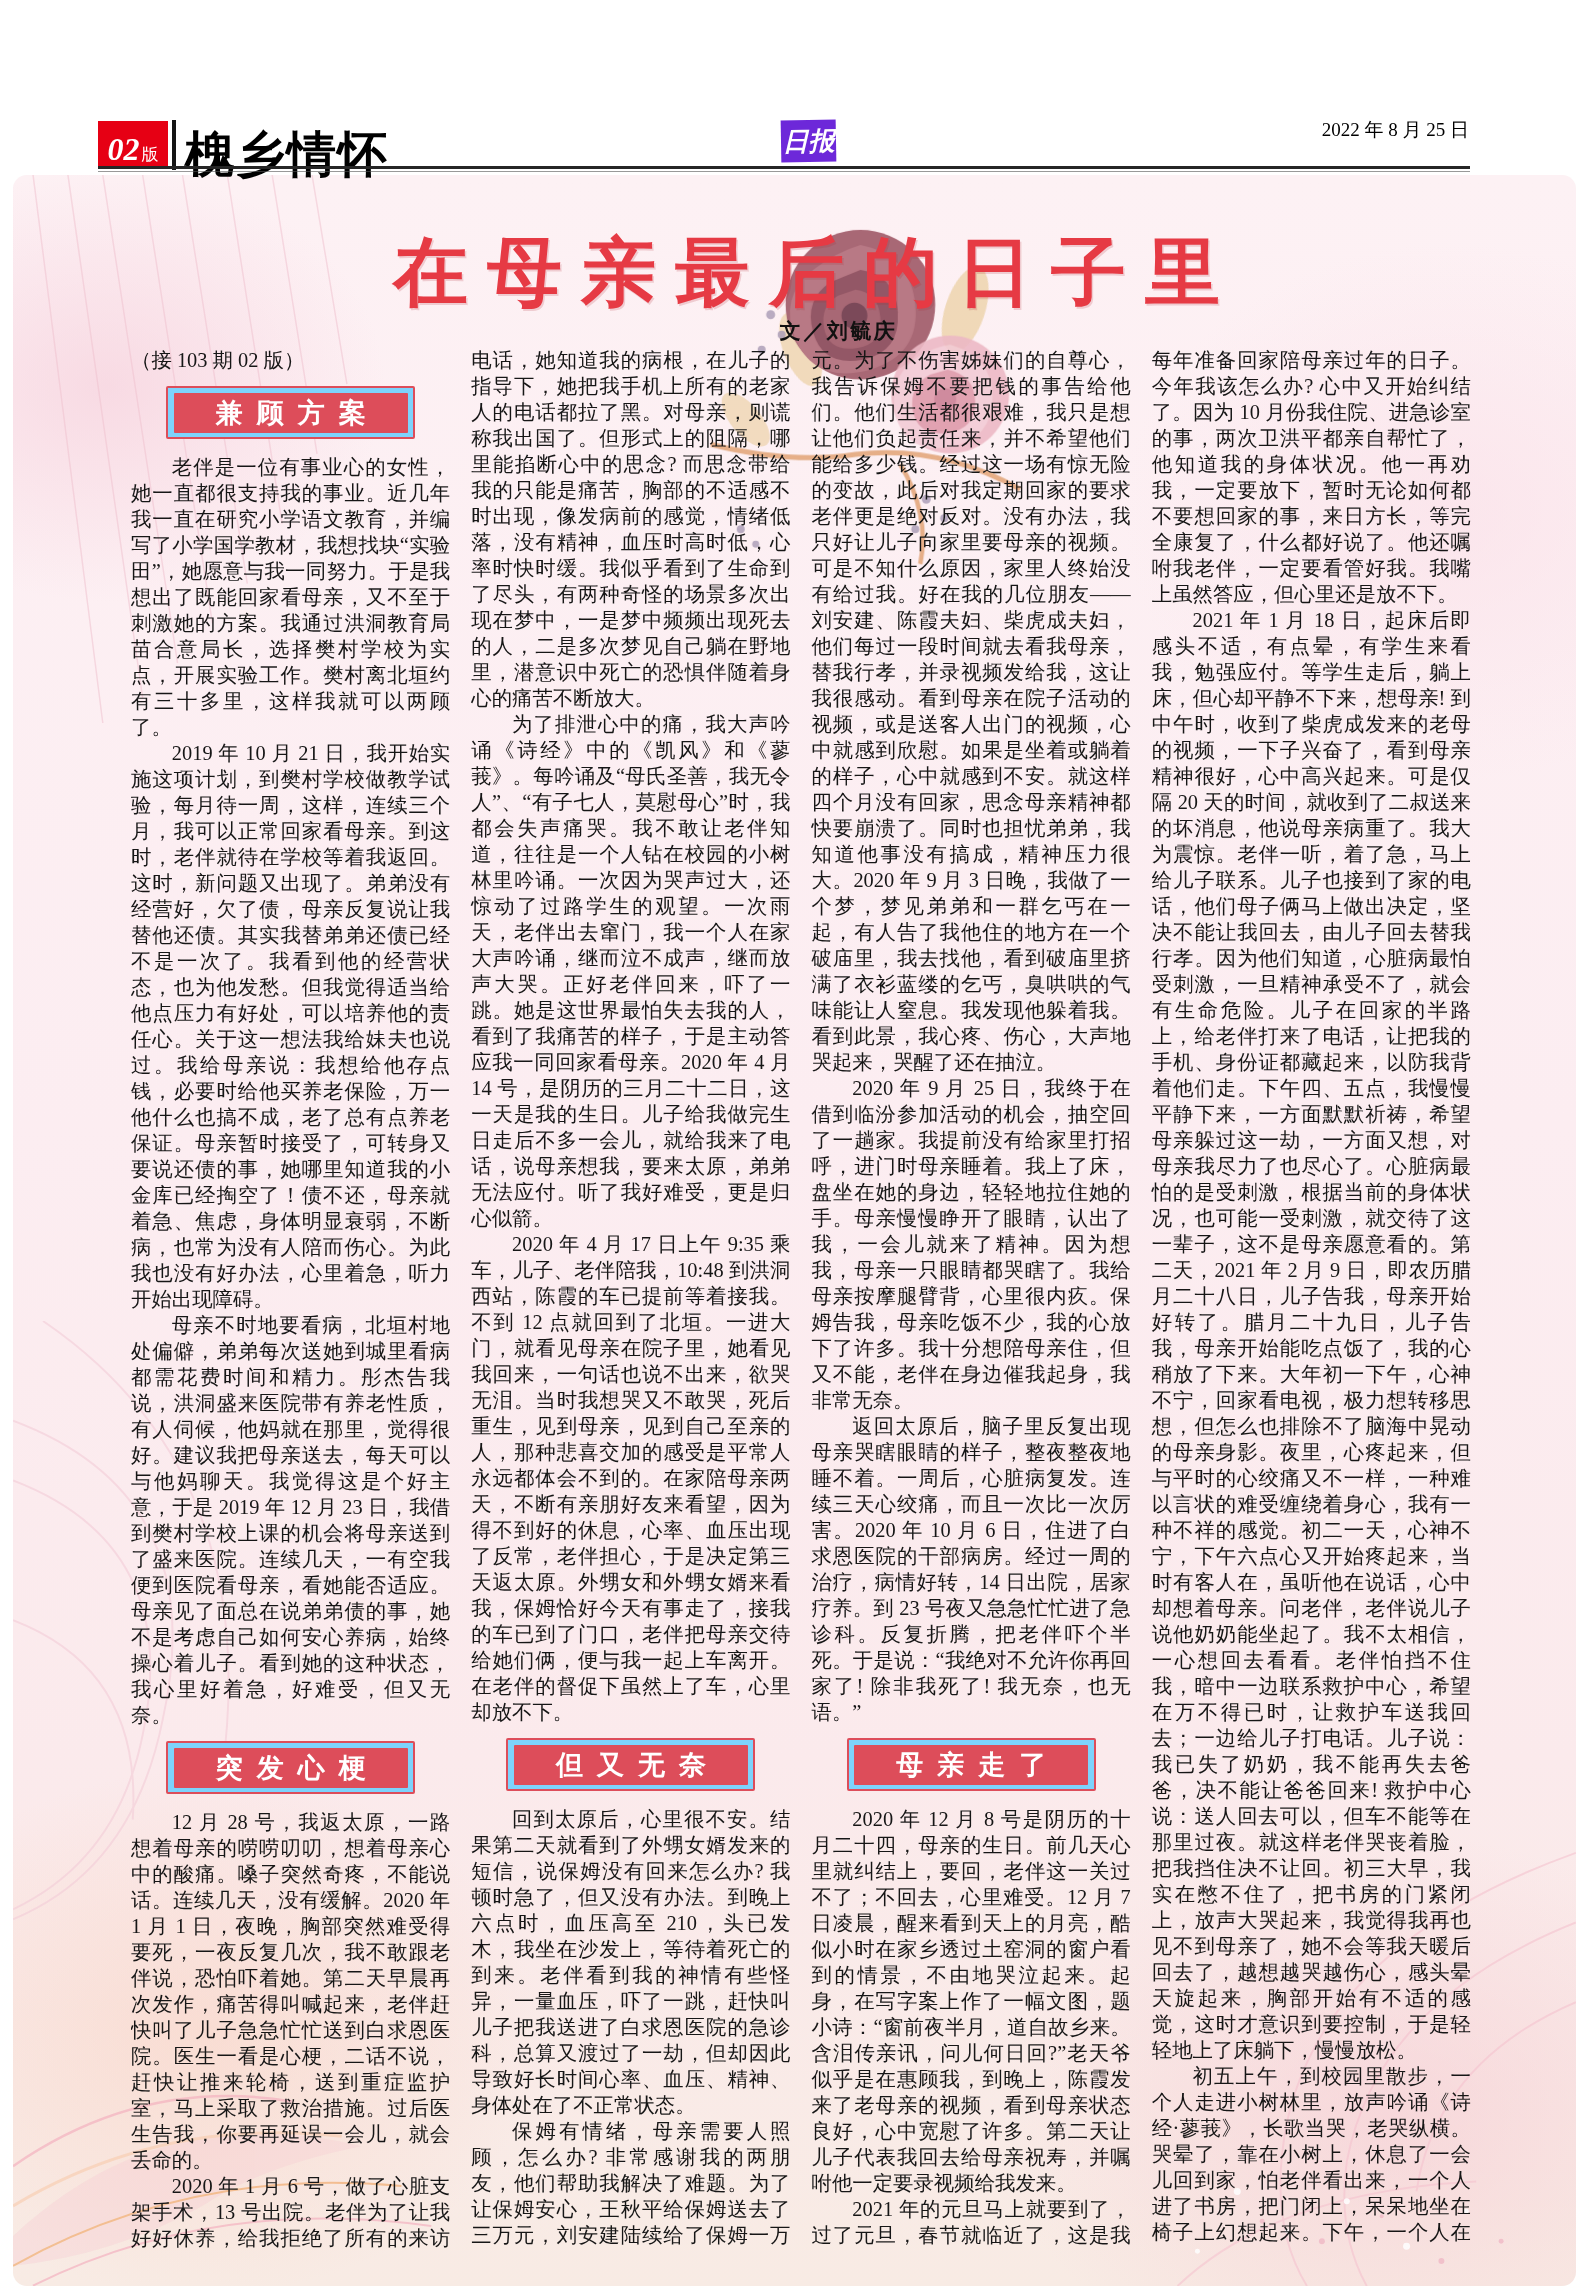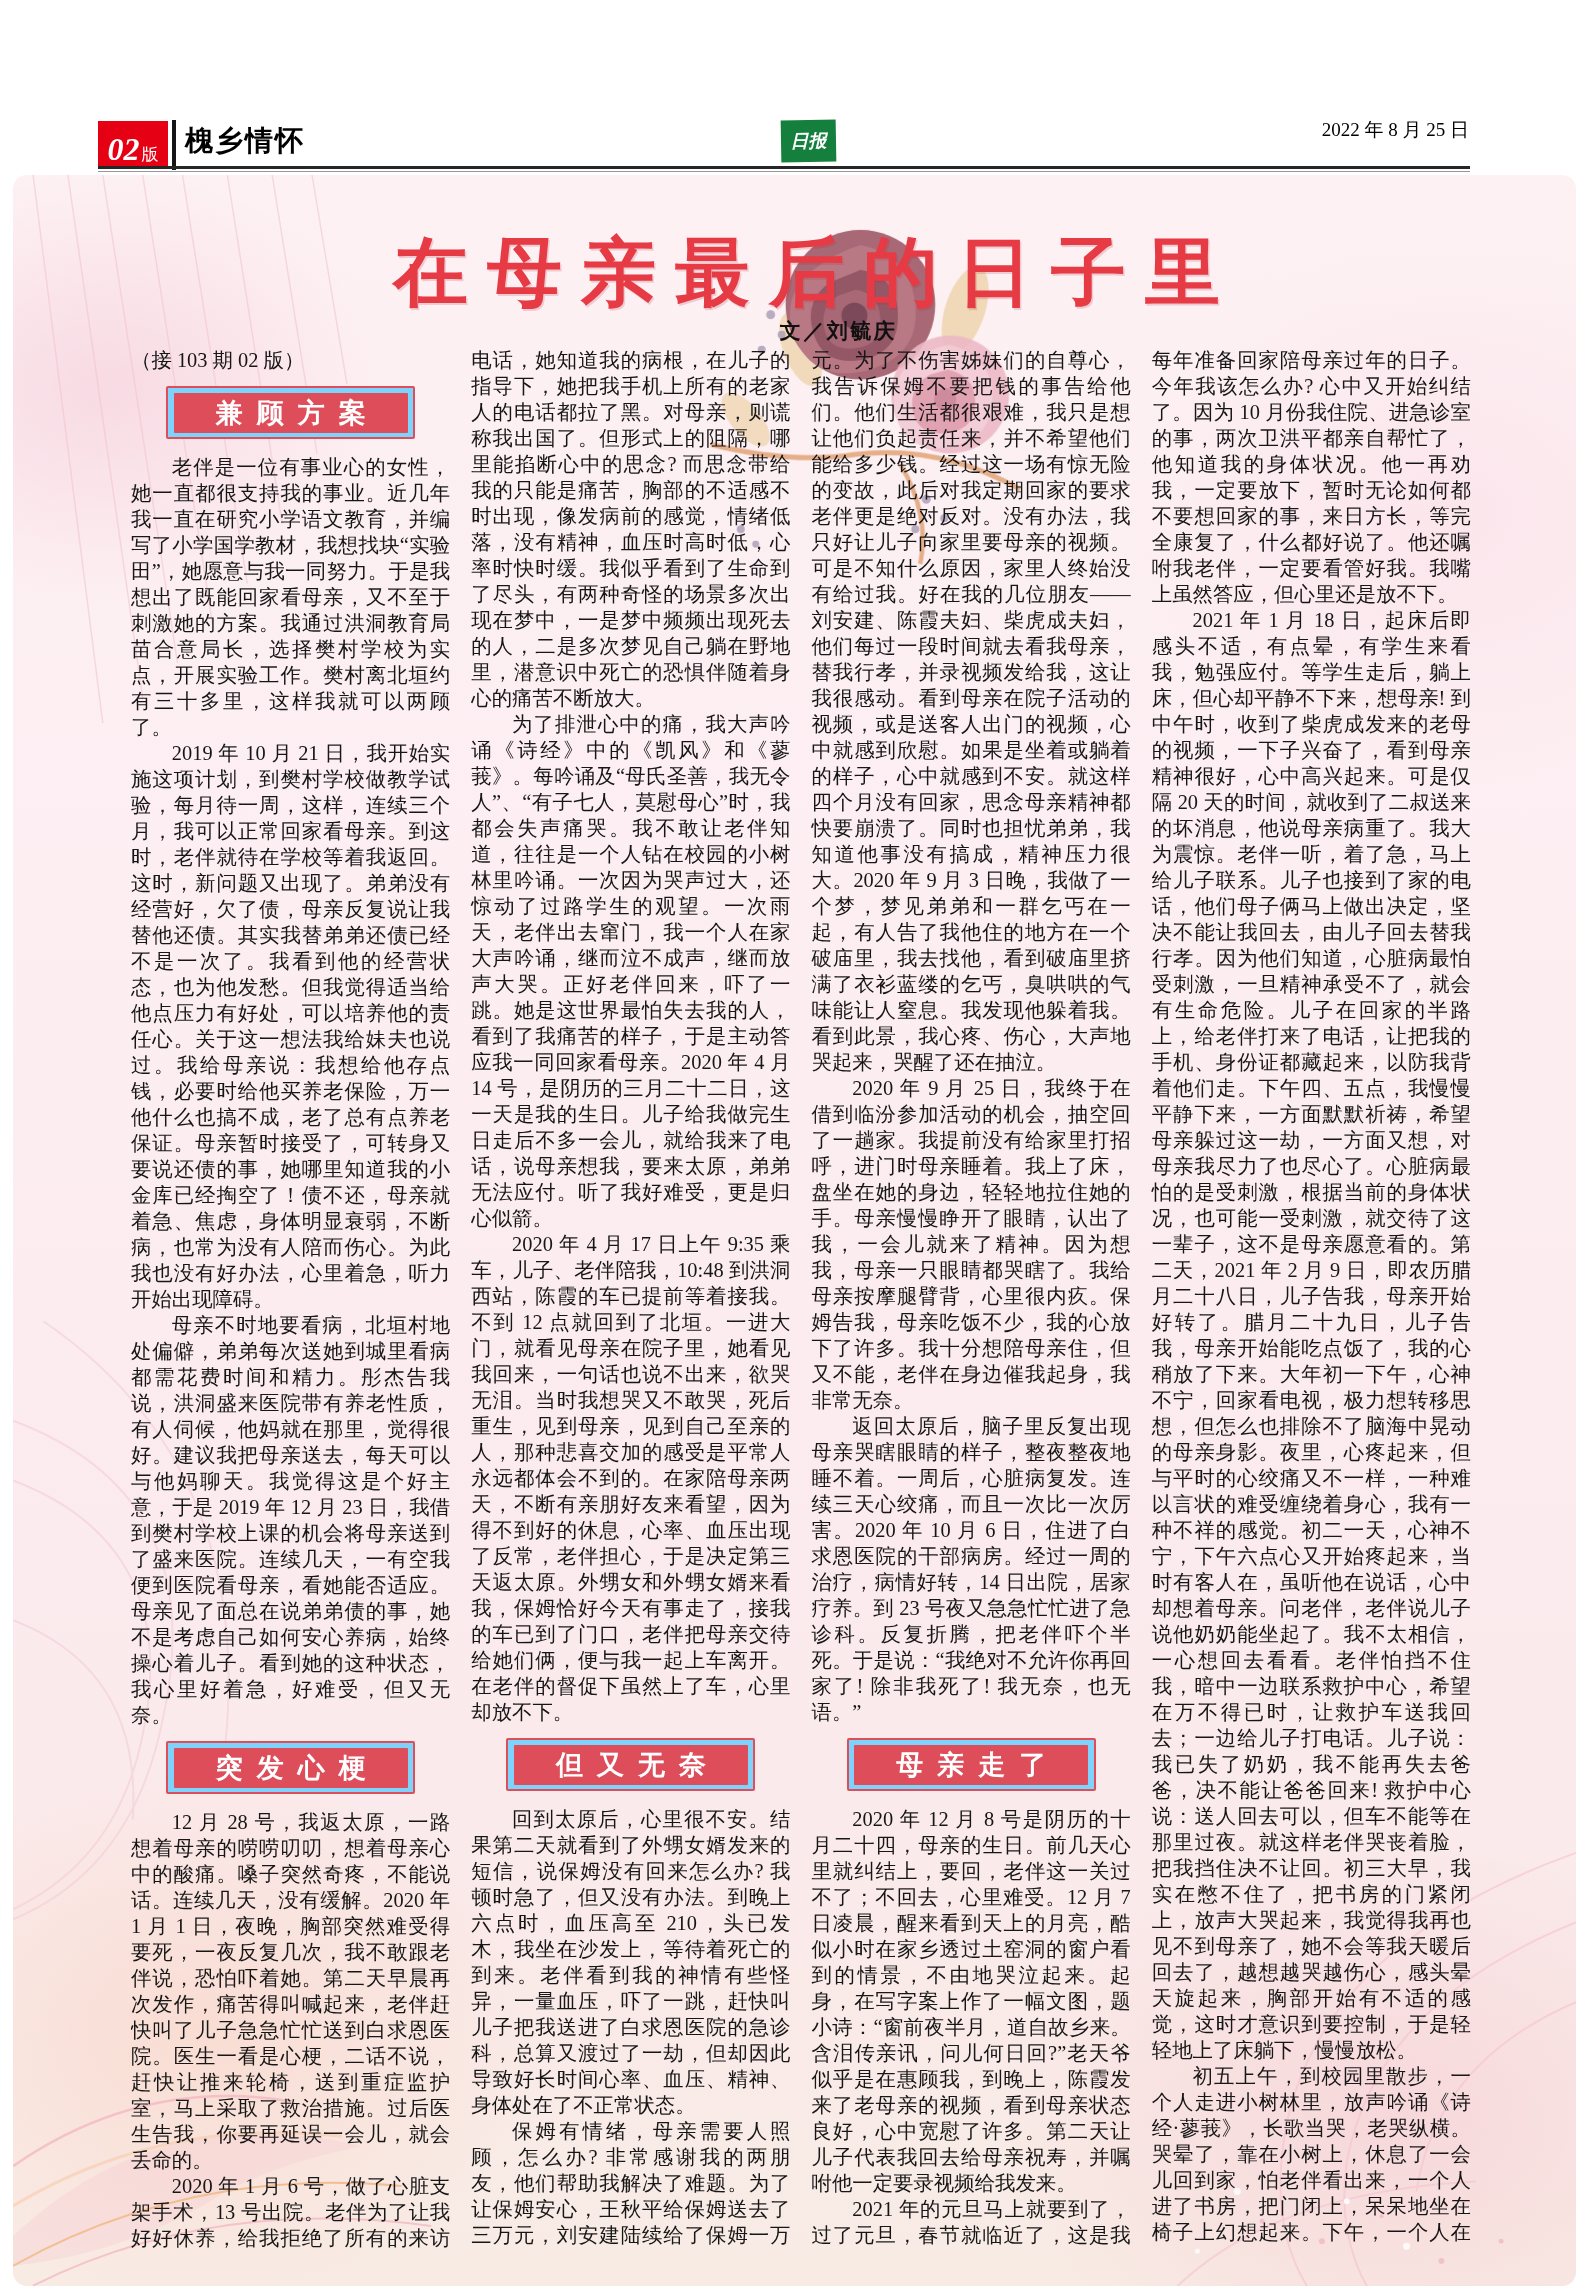--- a/index.html
+++ b/index.html
@@ -6,24 +6,24 @@
   body{font-family:"Liberation Serif","DejaVu Serif",serif;}
   #page{position:relative;width:1589px;height:2295px;background:#ffffff;overflow:hidden;}
 
   
   #header{position:absolute;left:0;top:0;width:100%;height:155px;background:#fff;z-index:5;}
   .badge{position:absolute;left:98px;top:121px;width:70px;height:48px;background:#e60014;
          color:#fff;display:flex;align-items:flex-end;justify-content:center;gap:2px;padding-bottom:4px;box-sizing:border-box;}
   .badge .num{font-size:32px;font-weight:bold;font-style:italic;line-height:1;}
   .badge .lab{font-size:17px;line-height:1.2;}
   .vline{position:absolute;left:172px;top:120px;width:3.5px;height:50px;background:#151515;}
-  .section-name{position:absolute;left:185px;top:122px;font-size:28px;font-weight:bold;color:#000;
+  .section-name{position:absolute;left:185px;top:122px;font-size:49px;font-weight:bold;color:#000;
                 letter-spacing:2px;font-family:"Liberation Sans","DejaVu Sans",sans-serif;}
-  .masthead{position:absolute;left:781px;top:120px;width:55px;height:42px;background:#15803d;color:#fff;
-            display:flex;align-items:center;justify-content:center;font-size:18px;font-weight:bold;
+  .masthead{position:absolute;left:781px;top:120px;width:55px;height:42px;background:#6d28d9;color:#fff;
+            display:flex;align-items:center;justify-content:center;font-size:26px;font-weight:bold;
             font-style:italic;transform:rotate(-1deg);}
   .date{position:absolute;right:120px;top:117px;font-size:19px;color:#000;font-family:Liberation Serif, serif;}
   .header-rule{position:absolute;left:98px;right:119px;top:166px;height:6px;
                background:linear-gradient(#262626 0 3px,transparent 3px 4.5px,#55555599 4.5px 5.5px,transparent 5.5px);}
 
   
   #panel{position:absolute;left:13px;right:13px;top:175px;bottom:9px;border-radius:14px;overflow:hidden;
     background:
       radial-gradient(449px 349px at 6% 10%, rgba(244,200,214,.55), transparent 62%),
       radial-gradient(548px 449px at 92% 16%, rgba(250,224,232,.65), transparent 60%),

